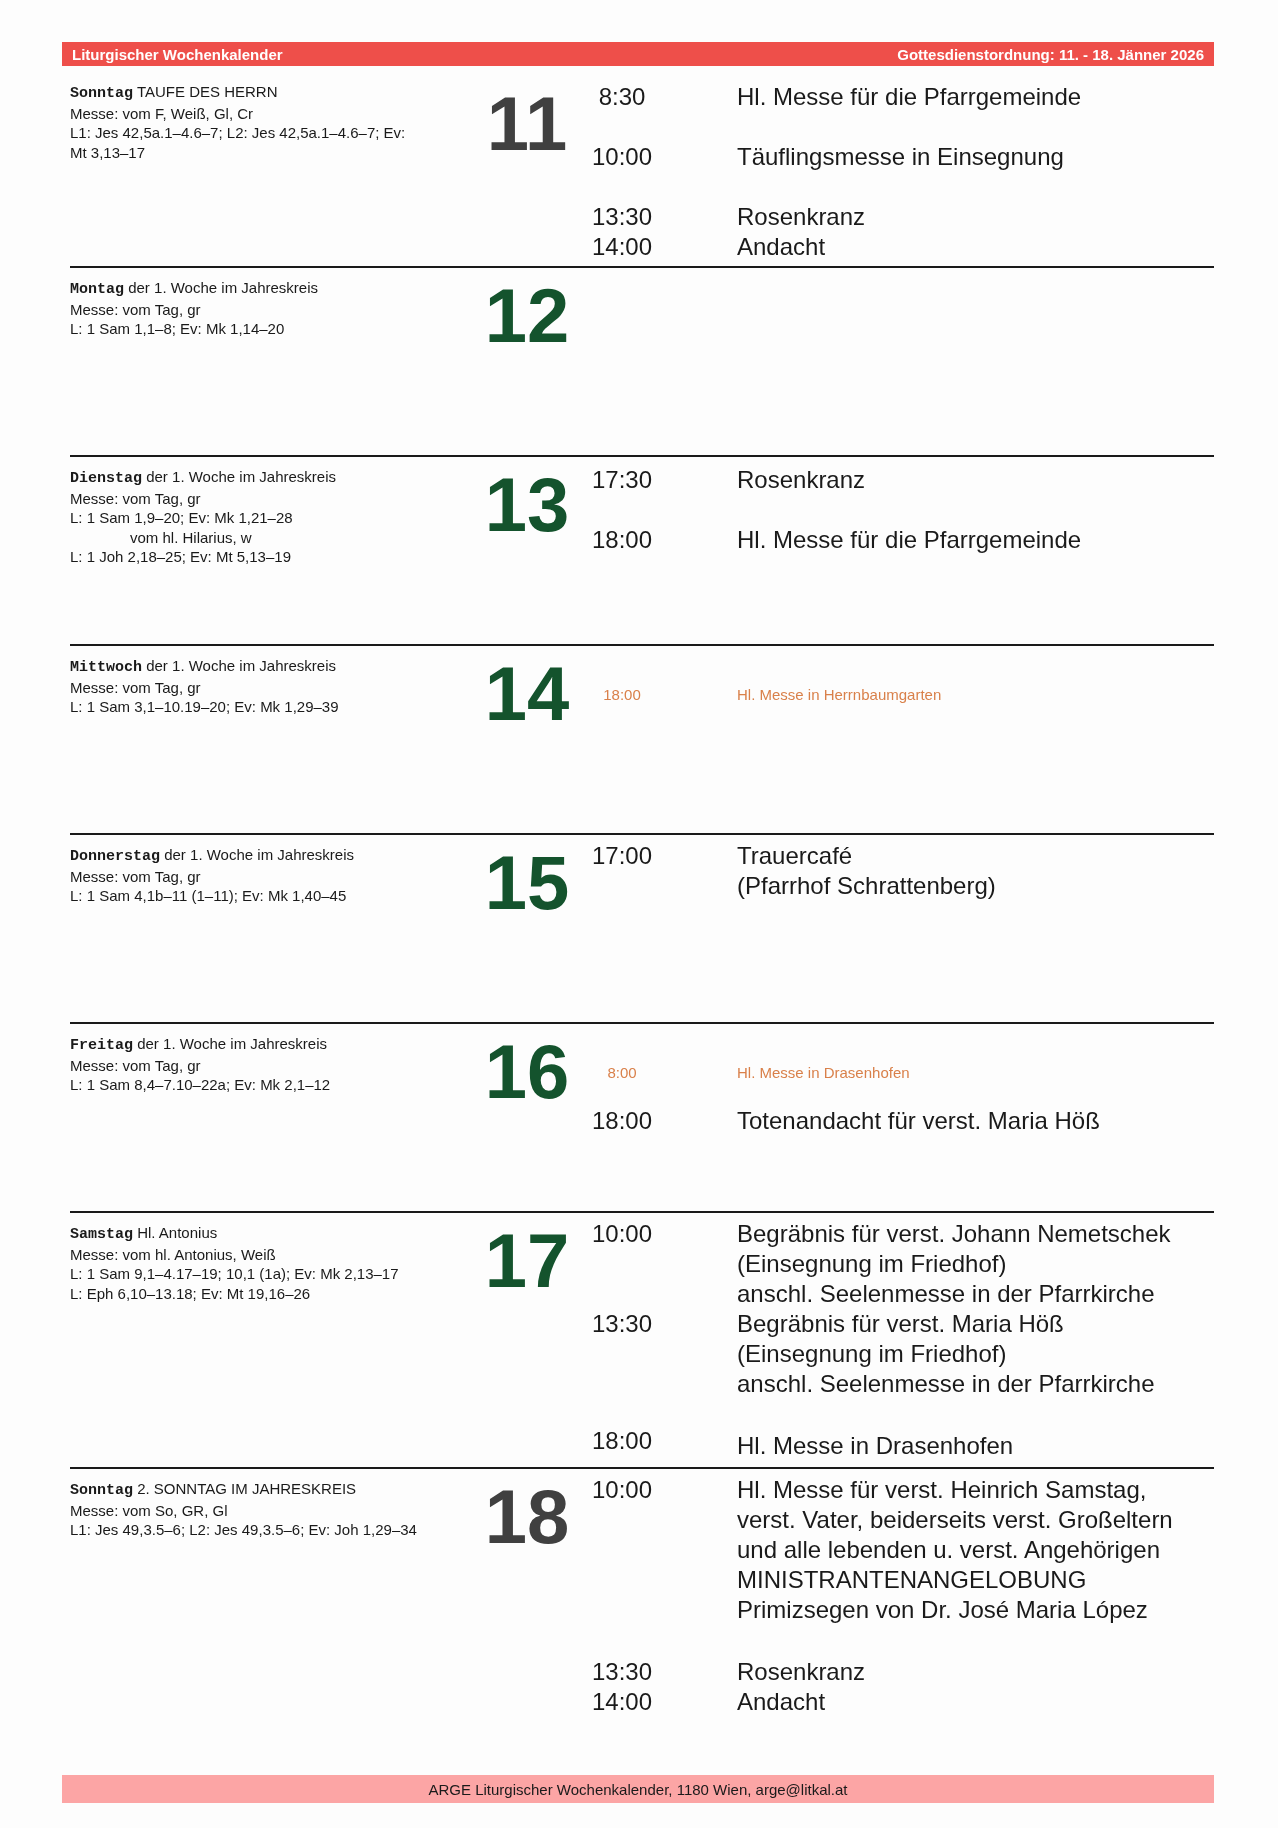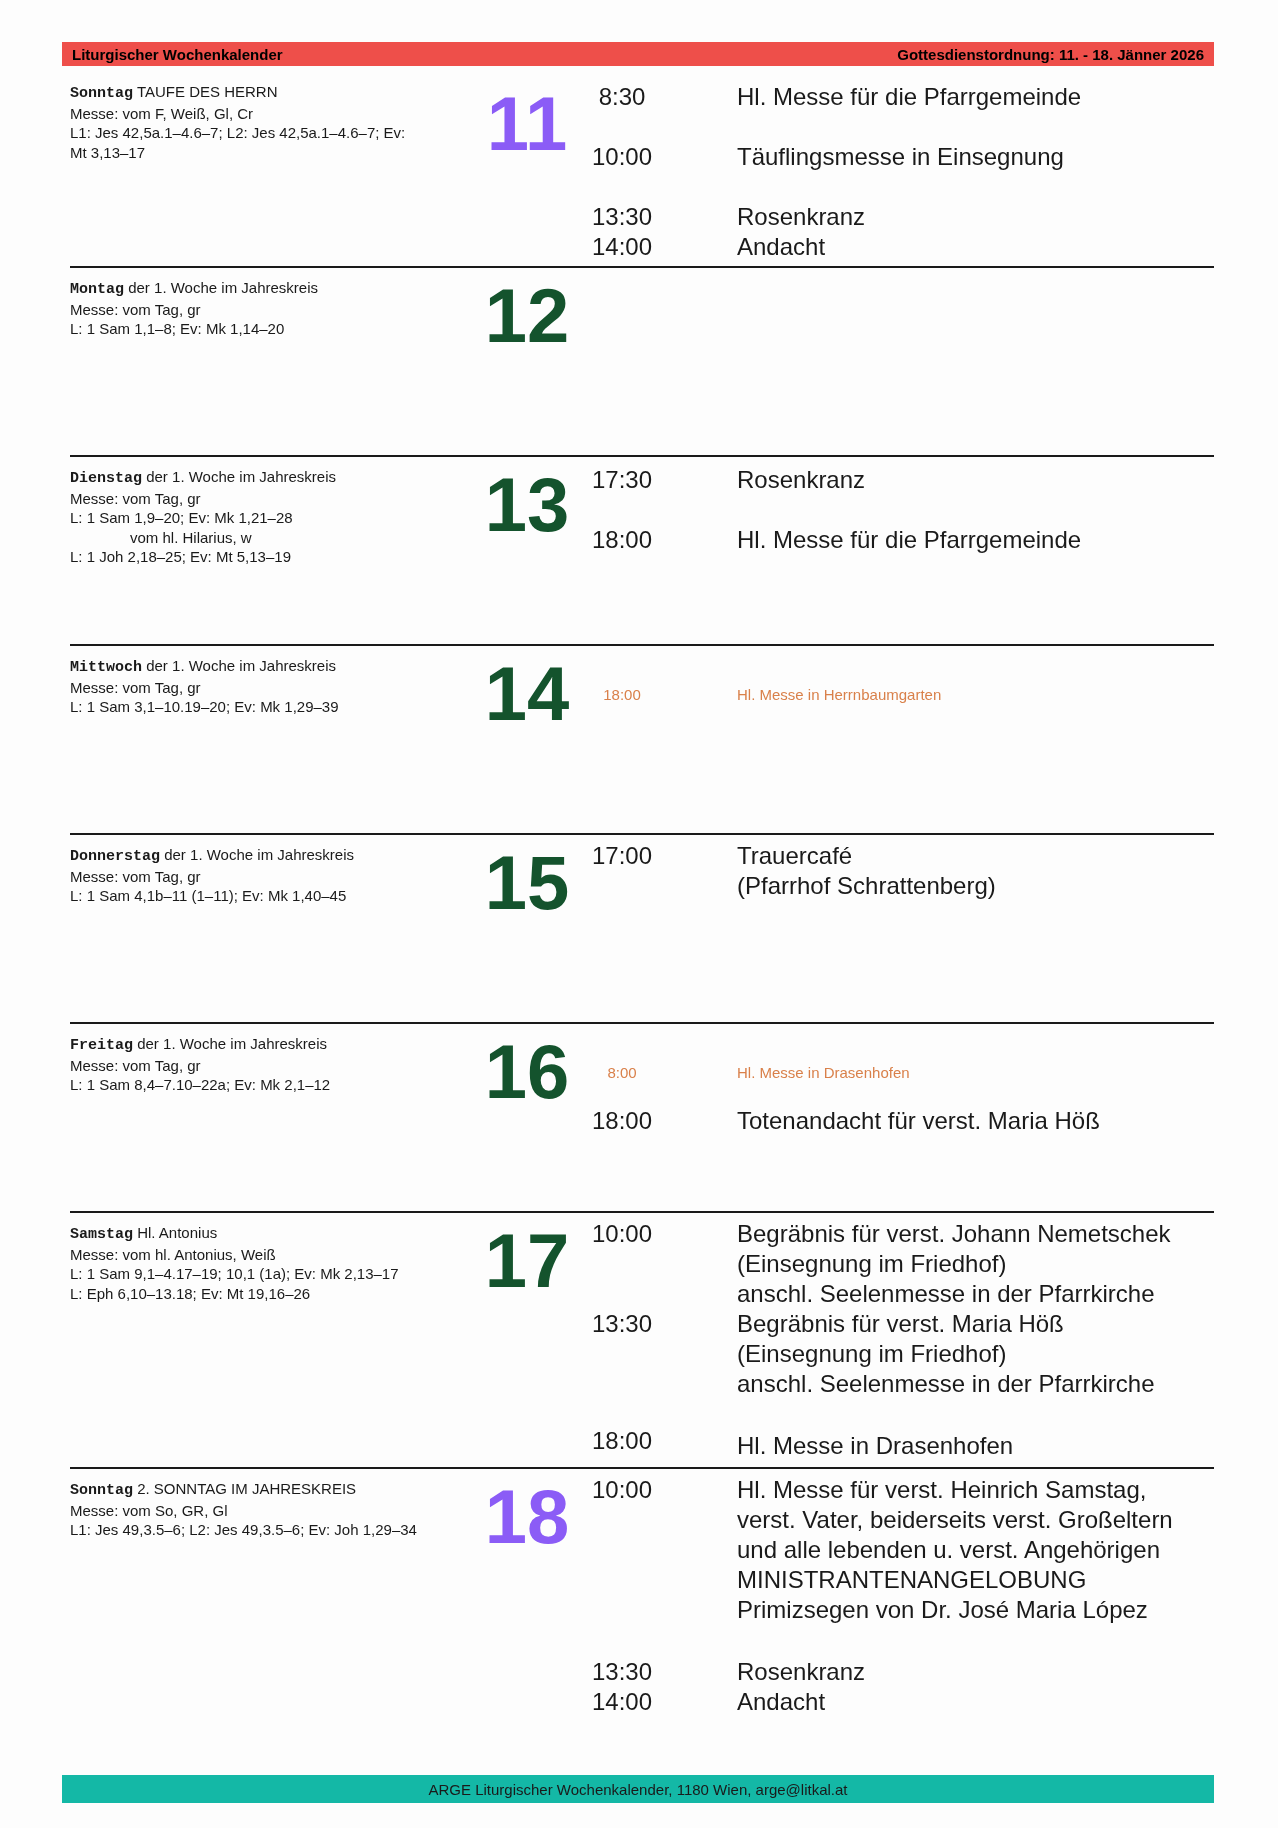--- a/index.html
+++ b/index.html
@@ -3,48 +3,48 @@
 <meta charset="utf-8">
 <style>
   html, body { margin: 0; padding: 0; }
   body {
     width: 1278px; height: 1828px; background: #fdfdfd;
     font-family: "Liberation Sans", sans-serif; color: #1a1a1a;
     position: relative; overflow: hidden;
   }
   .header {
     position: absolute; left: 62px; top: 42px; width: 1152px; height: 24px;
-    background: #ee4f4a; color: #000000; font-weight: bold; font-size: 15px;
+    background: #ee4f4a; color: #ffffff; font-weight: bold; font-size: 15px;
     display: flex; justify-content: space-between; align-items: center;
     padding: 0 10px; box-sizing: border-box;
   }
   .day {
     position: absolute; left: 62px; width: 1152px;
   }
   .day .rule {
     position: absolute; left: 8px; right: 0; top: 0; height: 2px; background: #1a1a1a;
   }
   .day .info {
     position: absolute; left: 8px; top: 12px; width: 400px;
     font-size: 15px; line-height: 19.5px; color: #1a1a1a;
   }
   .day .info .dname { font-weight: bold; font-family: Liberation Mono, monospace; }
   .day .info .indent { padding-left: 60px; }
   .day .num {
     position: absolute; left: 410px; top: 0; width: 110px; text-align: center;
     font-size: 76px; font-weight: bold; line-height: 1; color: #14532d;
   }
-  .day .num.red { color: #8b5cf6; }
+  .day .num.red { color: #404040; }
   .ev { position: absolute; left: 0; width: 1152px; font-size: 24px; line-height: 30px; }
   .ev .time { position: absolute; left: 520px; width: 80px; text-align: center; }
   .ev .text { position: absolute; left: 675px; width: 480px; }
   .ev.small { font-size: 15px; color: #d9804a; }
   .footer {
     position: absolute; left: 62px; top: 1775px; width: 1152px; height: 28px;
-    background: #14b8a6; display: flex; justify-content: center; align-items: center;
+    background: #fca5a5; display: flex; justify-content: center; align-items: center;
     font-size: 15px; color: #1a1a1a;
   }
 </style>
 </head>
 <body>
 
 <div class="header">
   <span>Liturgischer Wochenkalender</span>
   <span>Gottesdienstordnung: 11. - 18. Jänner 2026</span>
 </div>

